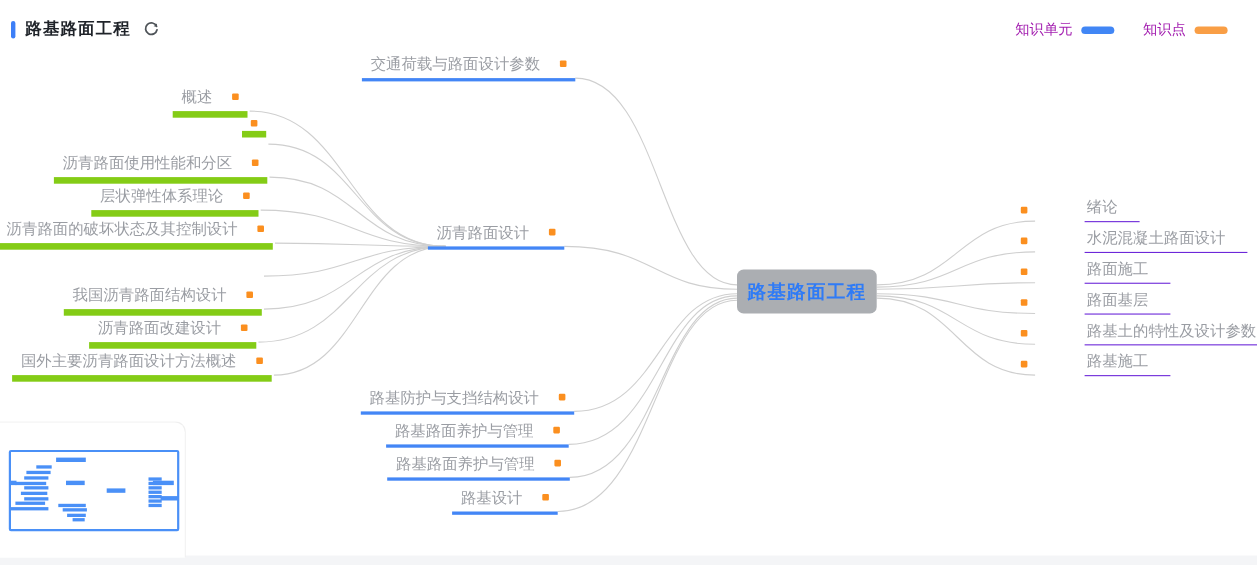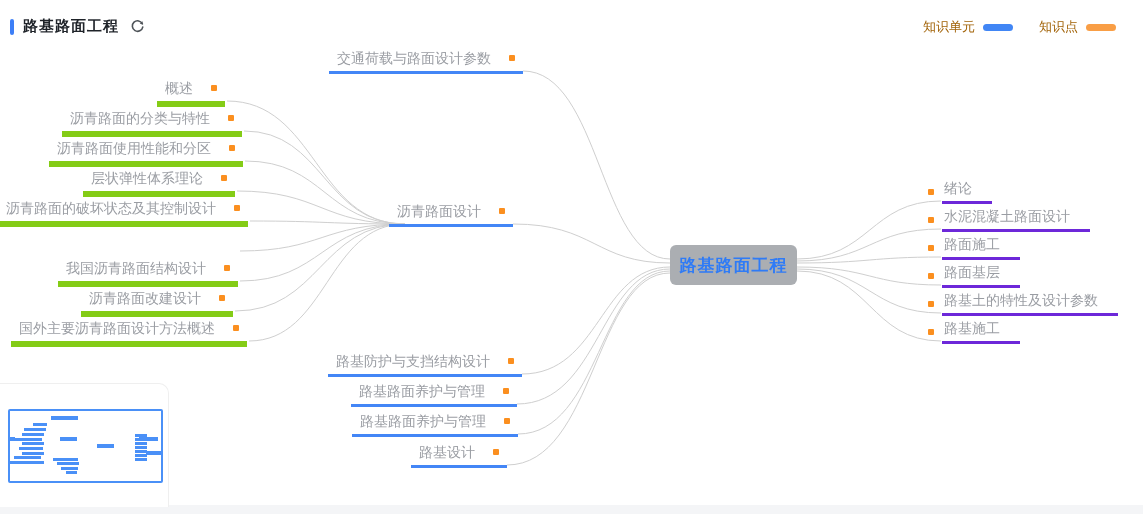--- a/index.html
+++ b/index.html
@@ -13,40 +13,40 @@
 
   
   .hdr{position:absolute;left:10px;top:17px;display:flex;align-items:center;gap:9px;}
   .hdr-bar{width:4px;height:16px;border-radius:2px;background:#3d7ff7;}
   .hdr-title{font-size:15px;font-weight:bold;color:#1f2329;letter-spacing:1px;}
   .hdr-refresh{display:flex;align-items:center;cursor:pointer;margin-left:2px;}
 
   
   .legend{position:absolute;right:27px;top:18px;display:flex;align-items:center;gap:26px;}
   .legend-item{display:flex;align-items:center;gap:8px;}
-  .legend-label{font-size:13px;color:#a16207;}
+  .legend-label{font-size:13px;color:#a21caf;}
   .pill{width:30px;height:7px;border-radius:4px;}
   .pill.blue{background:#4186f5;}
   .pill.orange{background:#f99e45;}
 
   
   .node{
     position:absolute;display:inline-flex;align-items:center;gap:18px;
     font-size:14px;color:#9a9da3;white-space:nowrap;line-height:18px;
     padding:0 8px 4px 8px;cursor:pointer;
   }
   .node.orange{border-bottom:6px solid #84cc16;}
   .node.blue{border-bottom:3px solid #4386f6;}
   .bullet{width:6px;height:6px;background:#fb8f1f;border-radius:1px;flex:none;}
 
   .rnode{
     position:absolute;display:inline-flex;align-items:center;gap:8px;
     font-size:14px;color:#9a9da3;white-space:nowrap;line-height:18px;cursor:pointer;
   }
-  .rnode .rlabel{border-bottom:3px solid #6d28d9;padding:0 20px 4px 2px;}
+  .rnode .rlabel{border-bottom:1px solid #6d28d9;padding:0 20px 4px 2px;margin-left:44px;}
 
   .root{
     position:absolute;left:670px;top:245px;width:127px;height:40px;
     background:#abaeb2;border-radius:6px;display:flex;align-items:center;justify-content:center;
     color:#2f7bf6;font-weight:bold;font-size:17px;letter-spacing:1px;cursor:pointer;
   }
 
   
   .mm-panel{
     position:absolute;left:-1px;top:383px;width:169px;height:123px;background:#fff;
@@ -124,21 +124,20 @@
   <div class="node blue" style="right:630px;top:202px">
     <span>沥青路面设计</span>
     <span class="bullet"></span>
   </div>
 
   <div class="node orange" style="right:918px;top:79px">
     <span>概述</span>
     <span class="bullet"></span>
   </div>
   <div class="node orange" style="right:901px;top:109px">
-    <span>沥青路面的分类与特性</span>
     <span class="bullet"></span>
   </div>
   <div class="node orange" style="right:900px;top:139px">
     <span>沥青路面使用性能和分区</span>
     <span class="bullet"></span>
   </div>
   <div class="node orange" style="right:908px;top:169px">
     <span>层状弹性体系理论</span>
     <span class="bullet"></span>
   </div>

